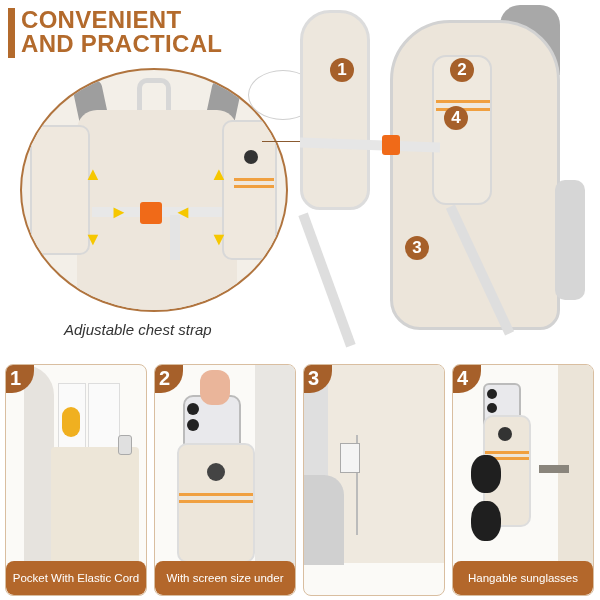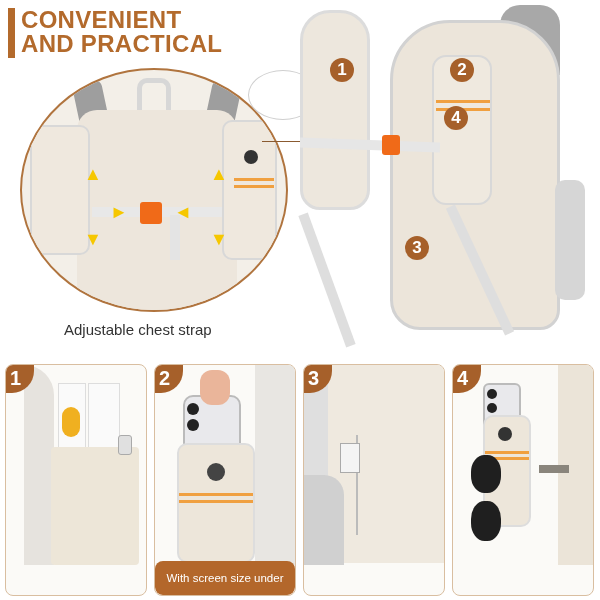--- a/index.html
+++ b/index.html
@@ -18,21 +18,21 @@
   .c-pocket-r { position: absolute; left: 200px; top: 50px; width: 55px; height: 140px; background: #efe8de; border: 2px solid #d8d8d8; border-radius: 10px; }
   .c-stripe { position: absolute; left: 212px; width: 40px; height: 3px; background: #f0a040; }
   .c-logo { position: absolute; left: 222px; top: 80px; width: 14px; height: 14px; border-radius: 50%; background: #333; }
   .c-strap { position: absolute; left: 70px; top: 137px; width: 130px; height: 10px; background: #e8e8e8; }
   .c-buckle { position: absolute; left: 118px; top: 132px; width: 22px; height: 22px; background: #f06a18; border-radius: 3px; }
   .c-strap-v { position: absolute; left: 148px; top: 145px; width: 10px; height: 45px; background: #e4e4e4; }
   .arrow { position: absolute; color: #f6c700; font-size: 18px; font-weight: bold; line-height: 18px; }
 
   .connector { position: absolute; left: 262px; top: 141px; width: 120px; height: 1px; background: #8a5a30; }
 
-  .caption { position: absolute; left: 64px; top: 321px; font-size: 15px; color: #333; }
+  .caption { position: absolute; left: 64px; top: 321px; font-size: 15px; color: #333; font-style: italic; }
 
   .hero { position: absolute; left: 300px; top: 0; width: 300px; height: 360px; }
   .h-strap-l { position: absolute; left: 0px; top: 10px; width: 70px; height: 200px; background: #ede7dd; border: 3px solid #dcdcdc; border-radius: 30px 30px 20px 20px; }
   .h-body { position: absolute; left: 90px; top: 20px; width: 170px; height: 310px; background: #ece5da; border: 3px solid #d2d2d2; border-radius: 60px 60px 20px 30px; }
   .h-mesh-r { position: absolute; left: 200px; top: 5px; width: 60px; height: 70px; background: #a8a8a8; border-radius: 20px 20px 0 0; }
   .h-pocket { position: absolute; left: 132px; top: 55px; width: 60px; height: 150px; background: #efe9df; border: 2px solid #d8d8d8; border-radius: 14px; }
   .h-stripe { position: absolute; left: 136px; width: 54px; height: 3px; background: #f0a040; }
   .h-strap { position: absolute; left: 0; top: 140px; width: 140px; height: 10px; background: #e6e6e6; transform: rotate(2deg); }
   .h-buckle { position: absolute; left: 82px; top: 135px; width: 18px; height: 20px; background: #f06a18; border-radius: 3px; }
   .h-cord { position: absolute; left: -52px; top: 70px; width: 70px; height: 50px; border: 1.5px solid #cfcfcf; border-radius: 50%; }
@@ -105,20 +105,21 @@
 <div class="card" style="left:5px">
   <div class="card-badge">1</div>
   <div class="card-art">
     <div class="shape" style="left:18px;top:0;width:30px;height:200px;background:#e6e3de;border-radius:0 30px 0 0"></div>
     <div class="shape" style="left:52px;top:18px;width:28px;height:85px;background:#fafafa;border:1px solid #ddd"></div>
     <div class="shape" style="left:56px;top:42px;width:18px;height:30px;background:#f0b020;border-radius:10px"></div>
     <div class="shape" style="left:82px;top:18px;width:32px;height:85px;background:#fafafa;border:1px solid #ddd"></div>
     <div class="shape" style="left:45px;top:82px;width:88px;height:118px;background:#ede6d8;border-radius:4px"></div>
     <div class="shape" style="left:112px;top:70px;width:14px;height:20px;background:#e0e0e0;border:1px solid #aaa;border-radius:3px"></div>
   </div>
+  <div class="card-label">Pocket With Elastic Cord</div>
 </div>
 
 <div class="card" style="left:154px">
   <div class="card-badge">2</div>
   <div class="card-art">
     <div class="shape" style="left:100px;top:0;width:40px;height:200px;background:#e8e6e2"></div>
     <div class="shape" style="left:28px;top:30px;width:58px;height:80px;background:#e9e9ec;border:2px solid #bbb;border-radius:10px"></div>
     <div class="shape" style="left:32px;top:38px;width:12px;height:12px;background:#222;border-radius:50%"></div>
     <div class="shape" style="left:32px;top:54px;width:12px;height:12px;background:#222;border-radius:50%"></div>
     <div class="shape" style="left:45px;top:5px;width:30px;height:35px;background:#eab59a;border-radius:12px"></div>
@@ -148,13 +149,14 @@
     <div class="shape" style="left:34px;top:24px;width:10px;height:10px;background:#222;border-radius:50%"></div>
     <div class="shape" style="left:34px;top:38px;width:10px;height:10px;background:#222;border-radius:50%"></div>
     <div class="shape" style="left:30px;top:50px;width:48px;height:112px;background:#ede6da;border:2px solid #ddd;border-radius:10px"></div>
     <div class="shape" style="left:45px;top:62px;width:14px;height:14px;background:#333;border-radius:50%"></div>
     <div class="shape" style="left:32px;top:86px;width:44px;height:3px;background:#f0a040"></div>
     <div class="shape" style="left:32px;top:92px;width:44px;height:3px;background:#f0a040"></div>
     <div class="shape" style="left:18px;top:90px;width:30px;height:38px;background:#1f1f1f;border-radius:45%"></div>
     <div class="shape" style="left:18px;top:136px;width:30px;height:40px;background:#1f1f1f;border-radius:45%"></div>
     <div class="shape" style="left:86px;top:100px;width:30px;height:8px;background:#8a857c"></div>
   </div>
+  <div class="card-label">Hangable sunglasses</div>
 </div>
 
 </body></html>

